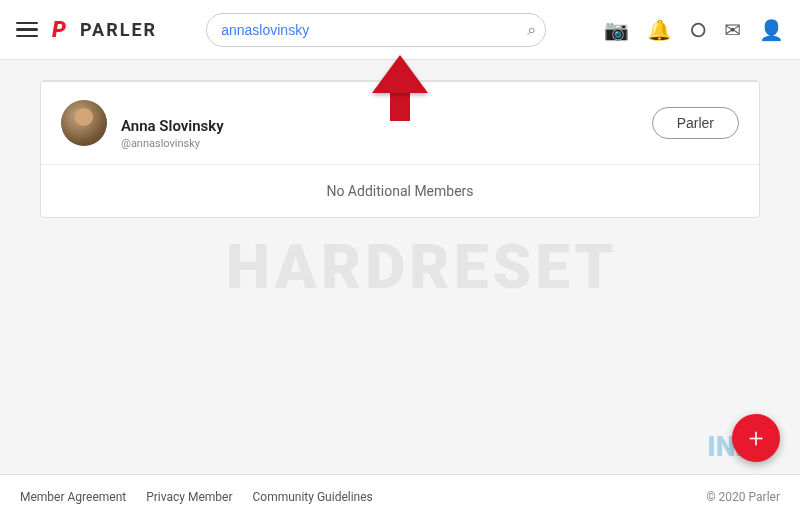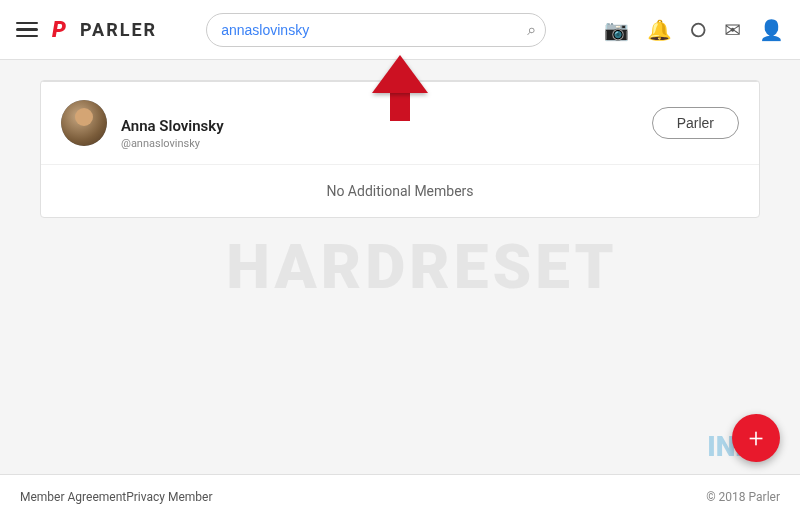--- a/index.html
+++ b/index.html
@@ -267,20 +267,21 @@
       right: 0;
       height: 44px;
       background: #fff;
       border-top: 1px solid #e0e0e0;
       display: flex;
       align-items: center;
       padding: 0 20px;
     }
     .footer-links {
       display: flex;
+      gap: 20px;
     }
     .footer-link {
       font-size: 12px;
       color: #555;
       text-decoration: none;
       cursor: pointer;
     }
     .footer-copyright {
       margin-left: auto;
       font-size: 12px;
@@ -363,15 +364,16 @@
     <div class="no-members">No Additional Members</div>
   </div>
 </div>
 
 <div class="fab">+</div>
 
 <div class="footer">
   <div class="footer-links">
     <a class="footer-link">Member Agreement</a>
     <a class="footer-link">Privacy Member</a>
-  </div>
-  <span class="footer-copyright">© 2018 Parler</span>
+    <a class="footer-link">Community Guidelines</a>
+  </div>
+  <span class="footer-copyright">© 2020 Parler</span>
 </div>
 
 </body></html>

